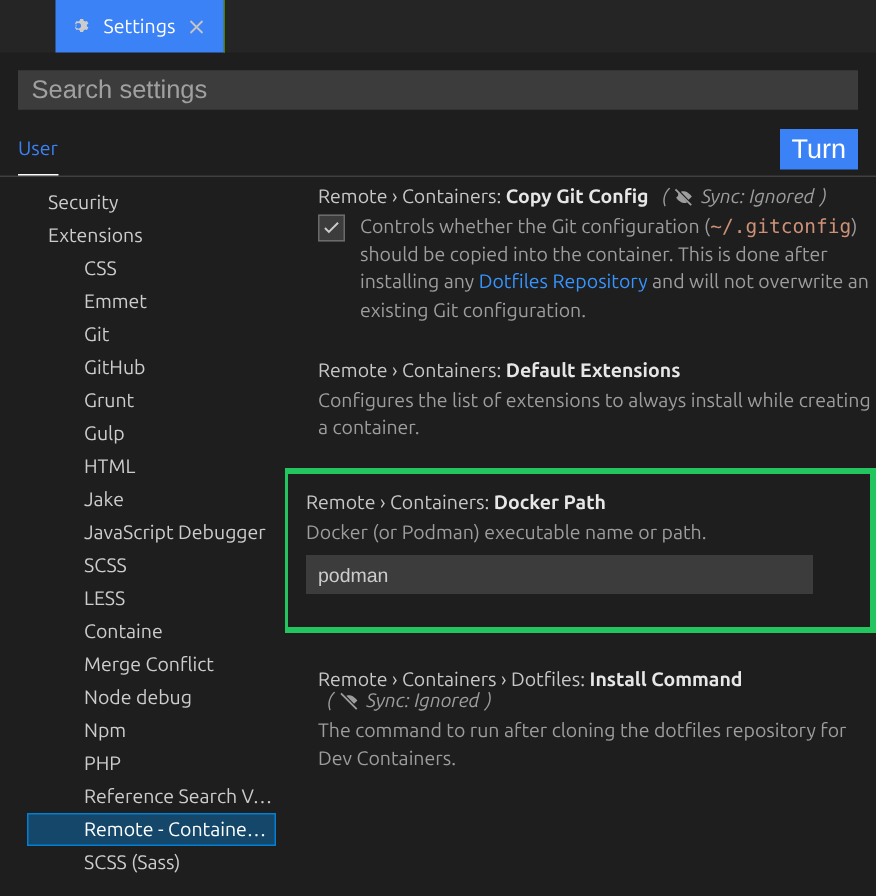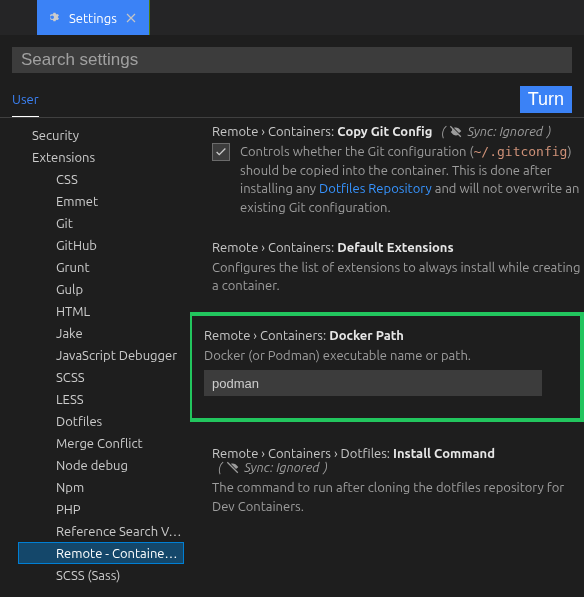--- a/index.html
+++ b/index.html
@@ -211,21 +211,21 @@
     <div class="tree-item leaf">Emmet</div>
     <div class="tree-item leaf">Git</div>
     <div class="tree-item leaf">GitHub</div>
     <div class="tree-item leaf">Grunt</div>
     <div class="tree-item leaf">Gulp</div>
     <div class="tree-item leaf">HTML</div>
     <div class="tree-item leaf">Jake</div>
     <div class="tree-item leaf">JavaScript Debugger</div>
     <div class="tree-item leaf">SCSS</div>
     <div class="tree-item leaf">LESS</div>
-    <div class="tree-item leaf">Dotfiles</div>
+    <div class="tree-item leaf">Containe</div>
     <div class="tree-item leaf">Merge Conflict</div>
     <div class="tree-item leaf">Node debug</div>
     <div class="tree-item leaf">Npm</div>
     <div class="tree-item leaf">PHP</div>
     <div class="tree-item leaf">Reference Search V…</div>
     <div class="tree-item leaf selected">Remote - Containe…</div>
     <div class="tree-item leaf">SCSS (Sass)</div>
   </div>
 
   <div class="content">

